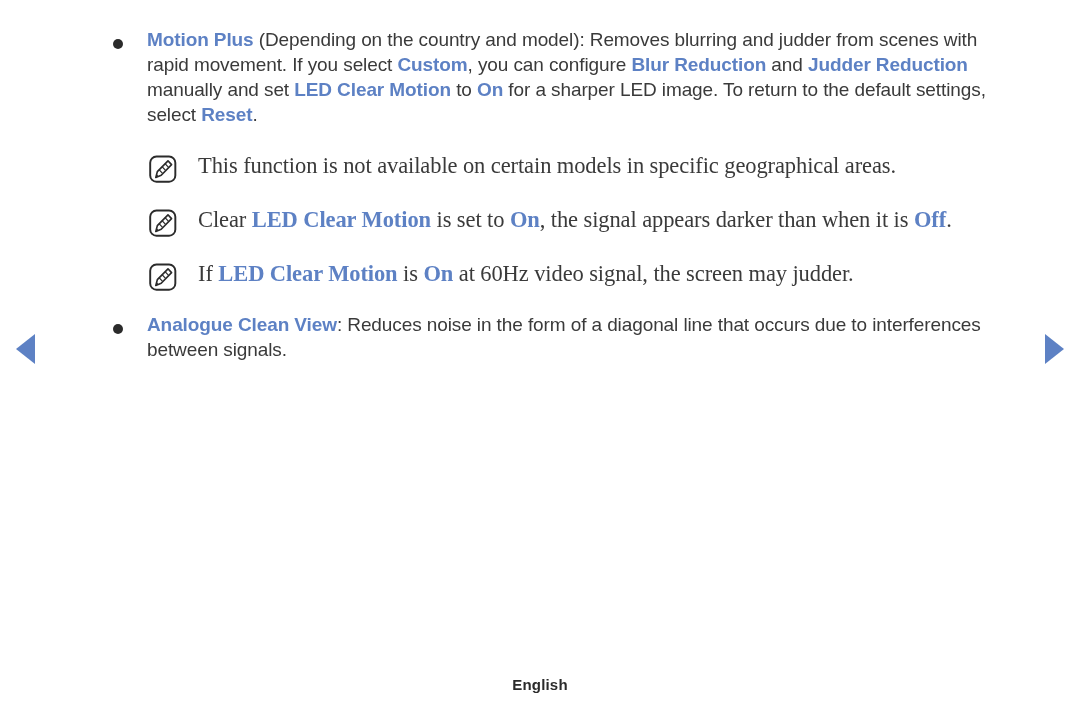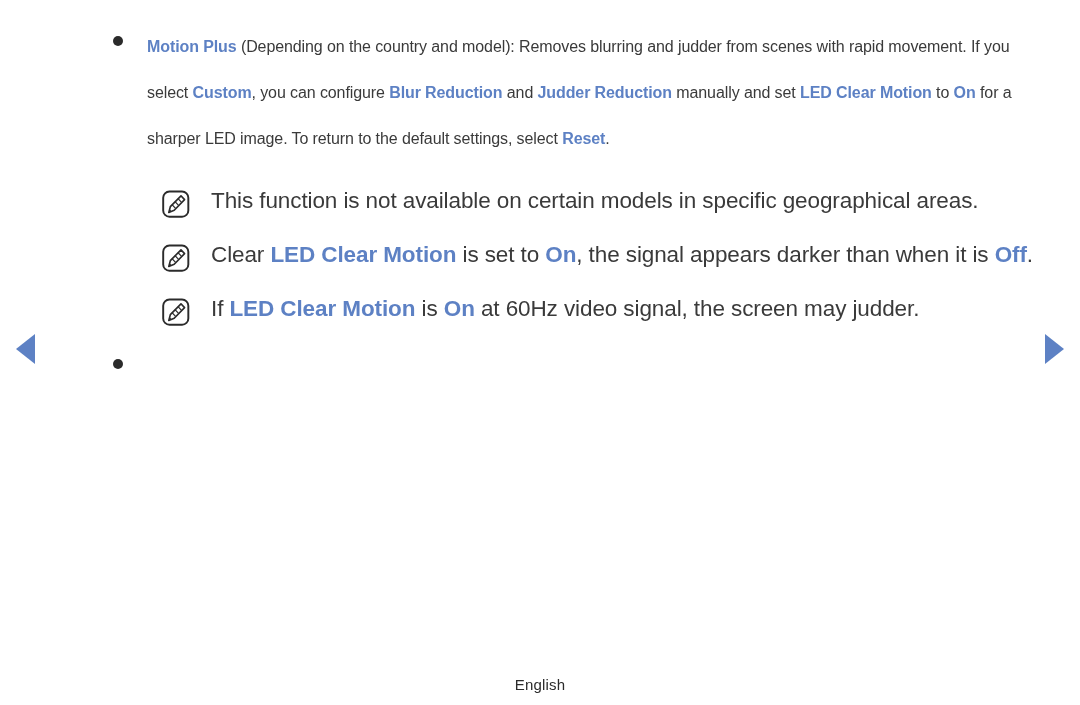--- a/index.html
+++ b/index.html
@@ -46,41 +46,42 @@
   }
 
   .block {
     position: relative;
     padding-left: 147px;
     padding-right: 60px;
     margin: 0;
   }
 
   .para {
-    font-size: 16px;
-    line-height: 46px;
+    font-size: 19px;
+    line-height: 25px;
     color: #3a3a3a;
     letter-spacing: -0.1px;
   }
 
   .bullet-dot {
     position: absolute;
     left: 113px;
     top: 12px;
     width: 10px;
     height: 10px;
     border-radius: 50%;
     background: #2b2b2b;
   }
 
   
   .note {
     position: relative;
     padding-left: 198px;
-    margin: 13px;
+    margin: 0;
+    font-family: Liberation Serif, serif;
   }
   .note .note-icon {
     position: absolute;
     left: 148px;
     top: 5px;
     width: 33px;
     height: 29px;
   }
   .note .para {
     font-size: 22.5px;
@@ -94,21 +95,21 @@
   }
 
   
   .footer {
     position: absolute;
     left: 0;
     top: 676px;
     width: 1080px;
     text-align: center;
     font-size: 15px;
-    font-weight: normal;
+    font-weight: bold;
     color: #2b2b2b;
     letter-spacing: 0.2px;
   }
 </style>
 </head>
 <body>
 
 <div class="nav-arrow prev"></div>
 
 <div class="nav-arrow next"></div>
@@ -150,17 +151,18 @@
   <path d="M20.6 6.0 L9.6 17.2 L8.0 23.2 L13.6 21.0 L24.3 9.9 Z" fill="#ffffff" stroke="#2b2b2b" stroke-width="1.7" stroke-linejoin="round"></path>
   <path d="M17.5 8.9 L21.0 12.6" fill="none" stroke="#2b2b2b" stroke-width="1.3"></path>
   <path d="M14.4 12.0 L17.9 15.7" fill="none" stroke="#2b2b2b" stroke-width="1.3"></path>
   <path d="M11.3 15.1 L14.8 18.8" fill="none" stroke="#2b2b2b" stroke-width="1.3"></path>
   <path d="M8.0 23.2 L10.9 22.0 L9.3 20.3 Z" fill="#2b2b2b"></path>
 </svg></span>
         <p class="para"><span>If </span><span class="kw">LED Clear Motion</span><span> is </span><span class="kw">On</span><span> at 60Hz video signal, the screen may judder.</span></p>
       </div>
       <div class="block">
         <span class="bullet-dot"></span>
+        <p class="para"><span class="kw">Analogue Clean View</span><span>: Reduces noise in the form of a diagonal line that occurs due to interferences between signals.</span></p>
       </div>
     </div>
 </div>
 
 <div class="footer">English</div>
 
 </body></html>

